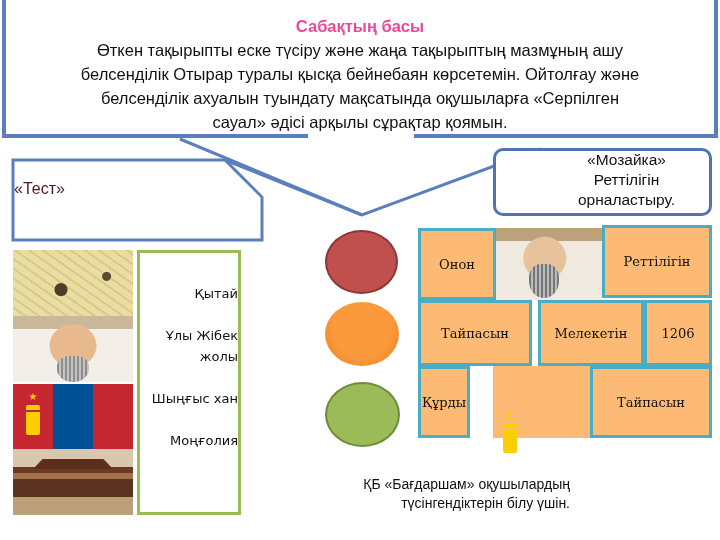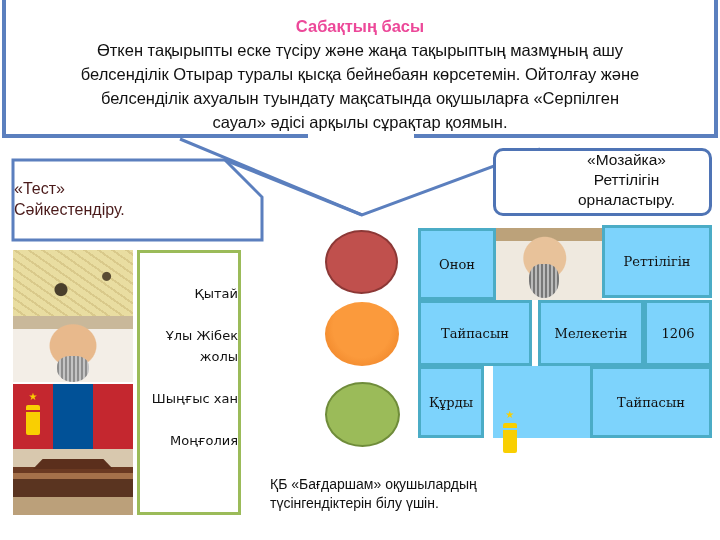--- a/index.html
+++ b/index.html
@@ -50,37 +50,37 @@
   #green-list { left:140px; top:283px; width:98px; text-align:right; font-family:"DejaVu Sans", sans-serif; font-size:13px; line-height:21px; color:#111; }
   #green-list div { margin-bottom:21px; }
 
   
   .circle { position:absolute; box-sizing:border-box; border-radius:50%; }
   #c-red { left:325px; top:230px; width:73px; height:64px; background:#c0504d; border:2px solid #8c3836; }
   #c-orange { left:325px; top:302px; width:74px; height:64px; background:radial-gradient(ellipse at 50% 40%, #fb9a3c 0 55%, #e97b1f 100%); }
   #c-green { left:325px; top:382px; width:75px; height:65px; background:#9bbb59; border:2px solid #6f8c3a; }
 
   
-  .cell { position:absolute; box-sizing:border-box; border:3px solid #4bacc6; background:#7dd3fc;
+  .cell { position:absolute; box-sizing:border-box; border:3px solid #4bacc6; background:#fdba74;
           display:flex; align-items:center; justify-content:center; font-family:"DejaVu Serif", serif; font-size:13px; color:#111; }
   #cell-onon { left:418px; top:228px; width:78px; height:72px; }
   #cell-portrait { left:496px; top:228px; width:106px; height:72px; border:none;
     background: radial-gradient(ellipse 22px 22px at 46% 42%, #e8c29a 0 95%, transparent 100%),
                 linear-gradient(180deg, #bca27a 0 18%, #efe9df 18% 100%); }
   #cell-portrait::after { content:""; position:absolute; left:33px; top:36px; width:30px; height:34px; border-radius:40% 40% 50% 50%;
     background: repeating-linear-gradient(90deg,#777 0 2px,#bbb 2px 4px); }
   #cell-biriktirip { left:602px; top:225px; width:110px; height:73px; }
   #cell-taipasyn1 { left:418px; top:300px; width:114px; height:66px; }
   #cell-meleketin { left:538px; top:300px; width:106px; height:66px; }
   #cell-1206 { left:644px; top:300px; width:68px; height:66px; }
-  #cell-kurdy { left:418px; top:366px; width:66px; height:72px; }
+  #cell-kurdy { left:418px; top:366px; width:52px; height:72px; }
   #cell-flag { left:493px; top:366px; width:100px; height:72px; display:flex; border:none; }
   #cell-taipasyn2 { left:590px; top:366px; width:122px; height:72px; }
 
-  #bottom-text { left:270px; top:475px; width:300px; text-align:left; font-size:14px; line-height:19px; color:#111; }
+  #bottom-text { left:270px; top:475px; width:300px; text-align:right; font-size:14px; line-height:19px; color:#111; }
 </style>
 </head>
 <body>
 
 <div id="top-box" class="abs"></div>
 <div id="top-gap" class="abs"></div>
 <div id="top-content" class="abs">
   <span id="top-title">Сабақтың басы</span>
   <div><span>Өткен тақырыпты еске түсіру және жаңа тақырыптың мазмұның  ашу</span></div>
   <div><span>белсенділік </span><span class="bold">Отырар</span><span> туралы қысқа бейнебаян көрсетемін. Ойтолғау және</span></div>
@@ -89,21 +89,20 @@
 </div>
 
 <svg id="lines" class="abs" viewBox="0 0 720 540">
   <polyline points="180,139 362,215 540,149" fill="none" stroke="#5b7fbe" stroke-width="3"></polyline>
   <polygon points="13,160 225,160 262,197 262,240 13,240" fill="#fff" stroke="#5b7fbe" stroke-width="3"></polygon>
   <line x1="225" y1="160" x2="362" y2="215" stroke="#5b7fbe" stroke-width="3"></line>
 </svg>
 
 <div id="test-text" class="abs">
   <div>«Тест»</div>
-  <div>Сәйкестендіру.</div>
 </div>
 
 <div id="mosaic-box" class="abs"></div>
 <div id="mosaic-text" class="abs">
   <div>«Мозайка»</div>
   <div>Реттілігін</div>
   <div>орналастыру.</div>
 </div>
 
 <div id="img-map" class="img"></div>

